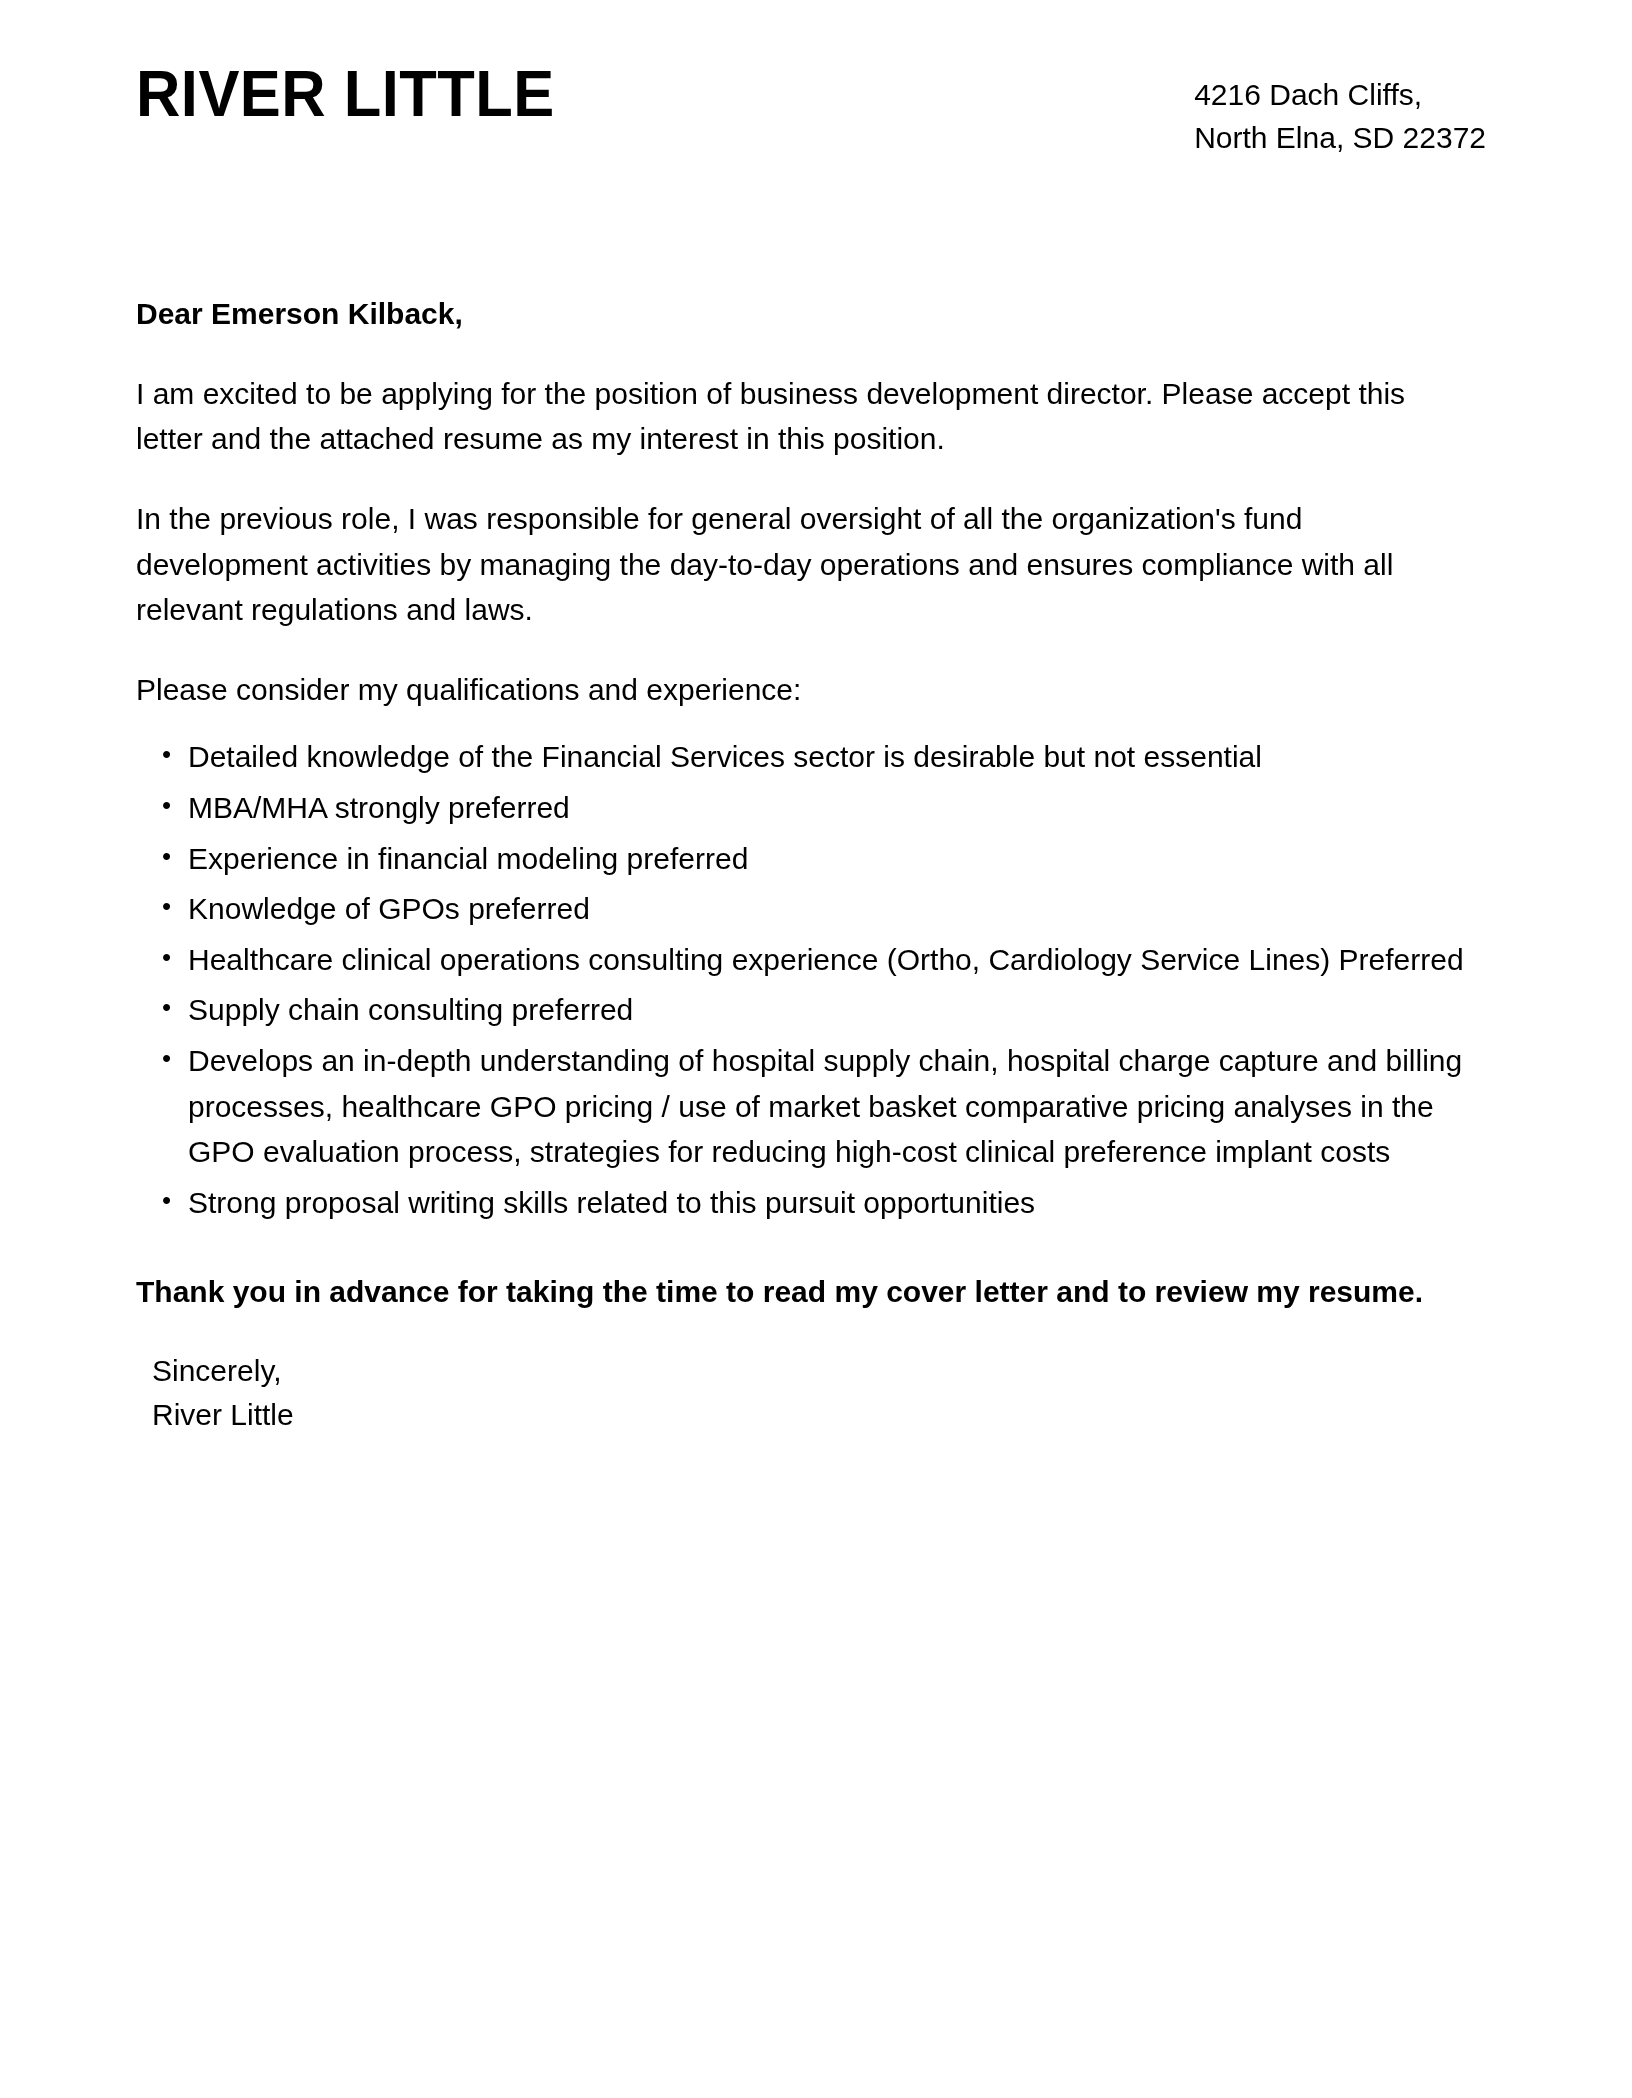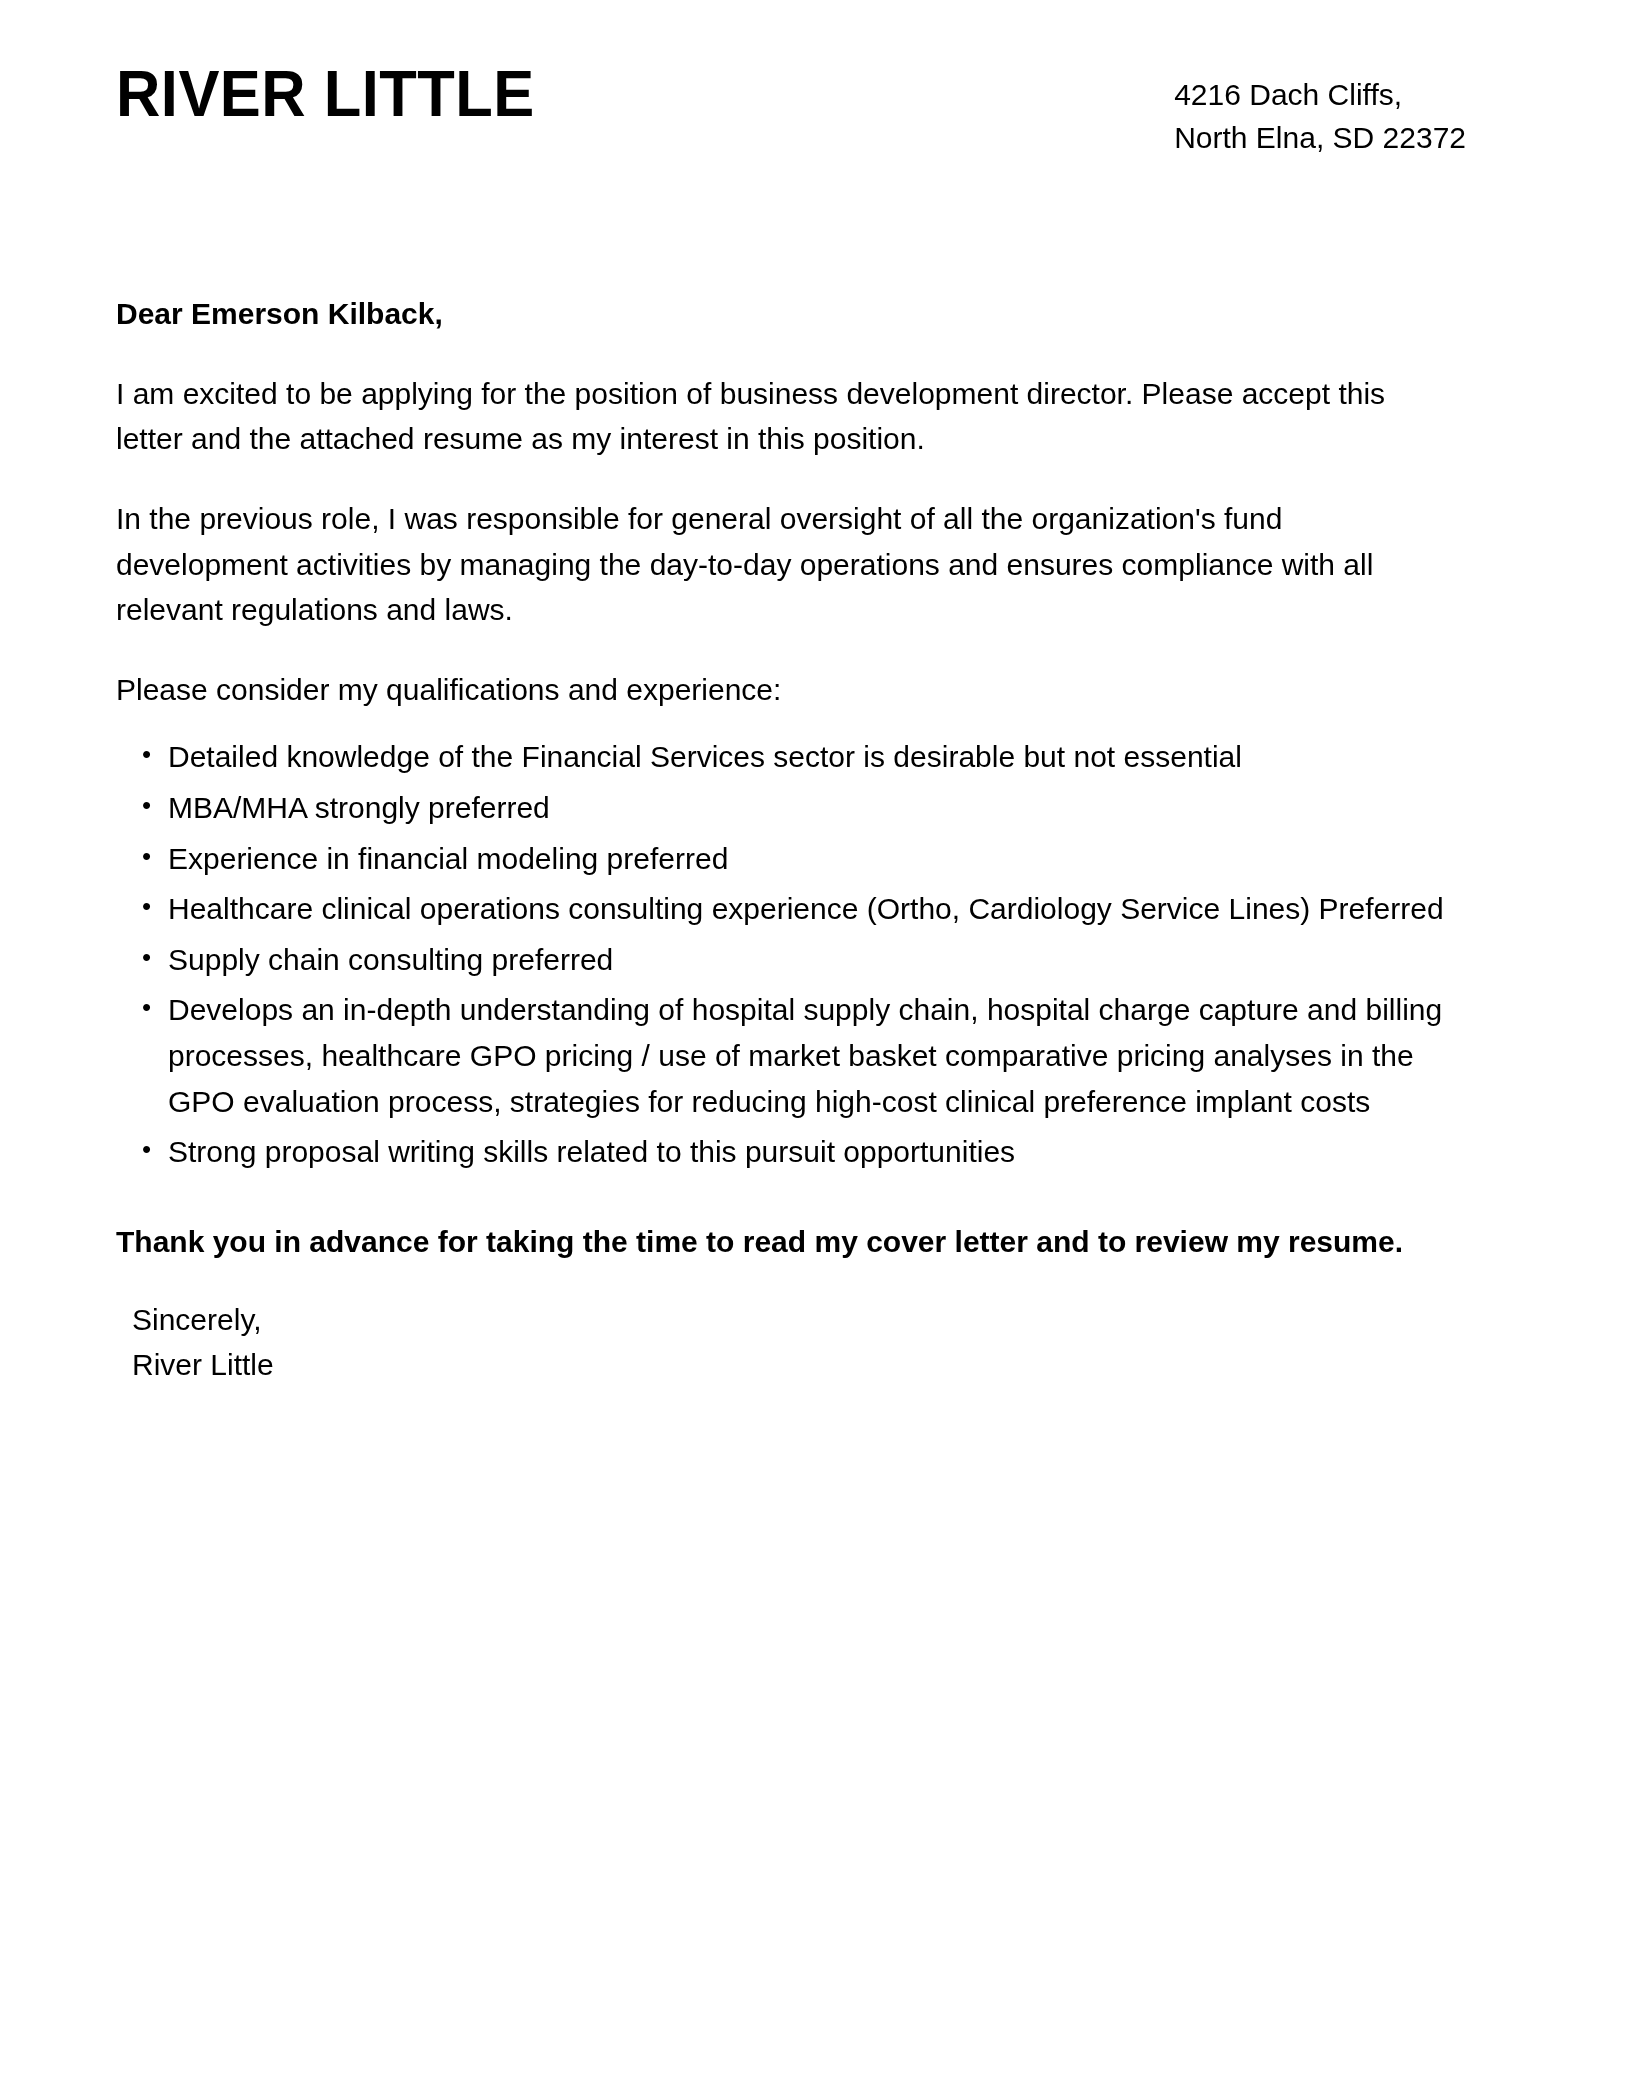--- a/index.html
+++ b/index.html
@@ -16,21 +16,21 @@
   .page {
     position: relative;
     width: 1632px;
     height: 2098px;
     background: #ffffff;
     box-sizing: border-box;
     overflow: hidden;
   }
   .sheet {
     position: absolute;
-    left: 116px;
+    left: 136px;
     top: 0;
     width: 1350px;
   }
 
   
   .letter-header {
     display: flex;
     align-items: flex-start;
     justify-content: space-between;
     padding-top: 62px;
@@ -133,20 +133,21 @@
       <p class="para">I am excited to be applying for the position of business development director. Please accept this letter and the attached resume as my interest in this position.</p>
 
       <p class="para">In the previous role, I was responsible for general oversight of all the organization's fund development activities by managing the day-to-day operations and ensures compliance with all relevant regulations and laws.</p>
 
       <p class="lead-in">Please consider my qualifications and experience:</p>
 
       <ul class="qual-list">
         <li class="qual-item">Detailed knowledge of the Financial Services sector is desirable but not essential</li>
         <li class="qual-item">MBA/MHA strongly preferred</li>
         <li class="qual-item">Experience in financial modeling preferred</li>
+        <li class="qual-item">Knowledge of GPOs preferred</li>
         <li class="qual-item">Healthcare clinical operations consulting experience (Ortho, Cardiology Service Lines) Preferred</li>
         <li class="qual-item">Supply chain consulting preferred</li>
         <li class="qual-item">Develops an in-depth understanding of hospital supply chain, hospital charge capture and billing processes, healthcare GPO pricing / use of market basket comparative pricing analyses in the GPO evaluation process, strategies for reducing high-cost clinical preference implant costs</li>
         <li class="qual-item">Strong proposal writing skills related to this pursuit opportunities</li>
       </ul>
 
       <p class="closing-thanks">Thank you in advance for taking the time to read my cover letter and to review my resume.</p>
 
       <div class="signoff">
         <span class="signoff-line">Sincerely,</span>

